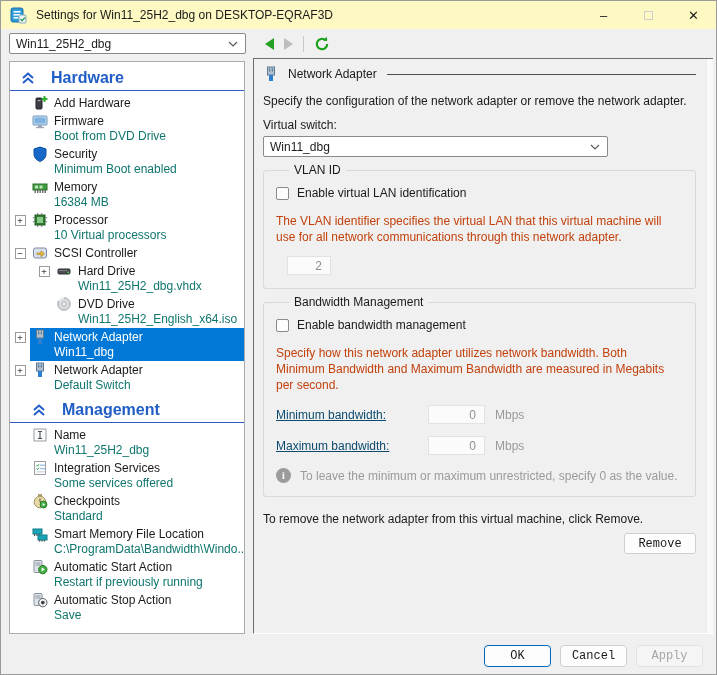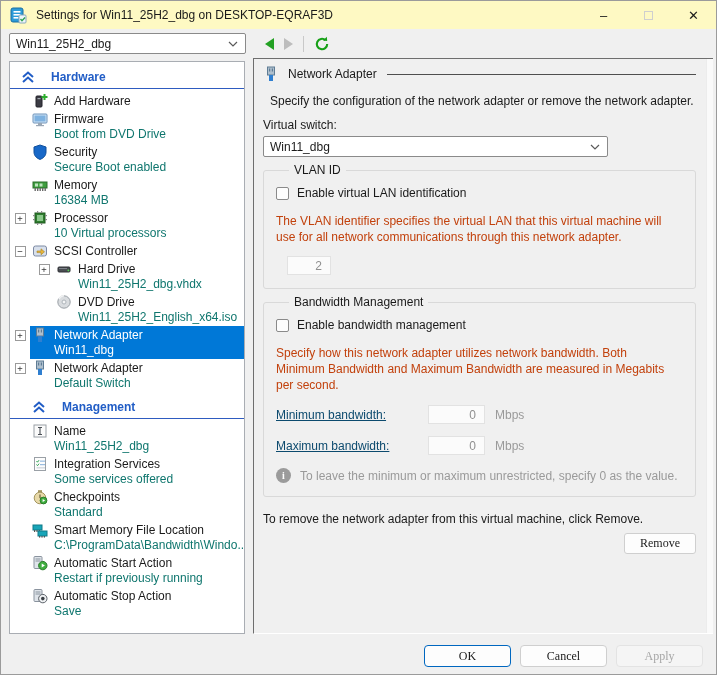--- a/index.html
+++ b/index.html
@@ -23,64 +23,64 @@
   #vm-combo .val { flex:1; padding-left:6px; font-size:12px; }
   .chev { width:10px; height:6px; margin-right:7px; }
   .navs { display:flex; align-items:center; margin-left:19px; gap:10px; }
   .tri-left { width:0; height:0; border-top:6px solid transparent; border-bottom:6px solid transparent; border-right:9px solid #23a123; }
   .tri-right { width:0; height:0; border-top:6px solid transparent; border-bottom:6px solid transparent; border-left:9px solid #bdbdbd; }
   .tb-sep { width:1px; height:16px; background:#c9c9c9; }
   
   #sidebar { position:absolute; left:8px; top:60px; width:236px; height:573px; background:#fff; border:1px solid #a9adb3; overflow:hidden; padding-top:5px; }
   .sec-head { display:flex; align-items:center; padding:2px 4px 3px 10px; border-bottom:1px solid #2e5bc0; margin-bottom:3px; }
   .sec-head + * { margin-top:2px; }
-  .sec-head .sh-label { color:#215dc6; font-weight:bold; font-size:12px; margin-left:9px; }
+  .sec-head .sh-label { color:#215dc6; font-weight:bold; font-size:16px; margin-left:9px; }
   .titem { display:flex; align-items:flex-start; }
   .exp-col { width:20px; flex:0 0 auto; display:flex; justify-content:center; padding-top:4px; }
   .expander { width:11px; height:11px; border:1px solid #9a9a9a; background:#fff; font-size:9px; line-height:9px; text-align:center; color:#3c3c3c; font-family:"DejaVu Sans Mono", monospace; }
   .t-content { flex:1; padding:1px 0 1px 2px; }
   .t-line1 { display:flex; align-items:center; min-height:16px; }
   .t-icon { width:16px; height:16px; margin-right:6px; flex:0 0 auto; }
   .t-label { font-size:12px; color:#1a1a1a; white-space:nowrap; }
   .t-sub { font-size:12px; color:#0f766e; padding-left:22px; min-height:15px; white-space:nowrap; }
   .titem.ind { margin-left:24px; }
   .t-content.sel { background:#0078d7; }
   .t-content.sel .t-label, .t-content.sel .t-sub { color:#fff; }
   
   #pane { position:absolute; left:252px; top:57px; width:460px; height:576px; background:#f0f0f0;
           border-left:1px solid #6e6e6e; border-top:1px solid #6e6e6e; border-bottom:1px solid #ffffff; }
   #pane-scroll { position:absolute; right:0; top:0; bottom:0; width:7px; background:#fafafa; border-left:1px solid #ececec; }
   #pane-content { padding:7px 17px 0 9px; }
   .pane-head { display:flex; align-items:center; }
   .pane-head .ph-label { margin-left:9px; font-size:12px; }
   .pane-head .rule { flex:1; height:1px; background:#4f4f4f; margin-left:10px; }
-  .intro { margin-top:12px;margin-left:7px; }
+  .intro { margin-top:12px; }
   .vs-label { margin-top:10px; }
   #vswitch-combo { margin-top:4px; width:345px; height:21px; background:#fff; border:1px solid #8a8a8a; border-radius:2px; display:flex; align-items:center; }
   #vswitch-combo .val { flex:1; padding-left:6px; }
   .groupbox { position:relative; border:1px solid #d9d9d9; border-radius:3px; margin-top:13px; padding:15px 12px 13px 12px; }
   .gb-title { position:absolute; top:-8px; left:9px; background:#f0f0f0; padding:0 5px; font-size:12px; color:#1a1a1a;margin-left:16px; }
   .cb-row { display:flex; align-items:center; }
   .checkbox { width:13px; height:13px; background:#fdfdfd; border:1px solid #8a8a8a; border-radius:2px; margin-right:8px; flex:0 0 auto; }
   .gb-desc { margin-top:13px; color:#c2410c; line-height:16px; padding-right:6px; }
   .vlan-input { margin-top:11px; margin-left:11px; width:44px; height:19px; background:#fbfbfb; border:1px solid #e2e2e2; color:#8f8f8f; text-align:right; padding:2px 8px 0 0; }
   .bw-row { display:flex; align-items:center; margin-top:12px; }
   .bw-label { width:152px; color:#0c4a6e;text-decoration:underline; }
   .bw-input { width:57px; height:19px; background:#fbfbfb; border:1px solid #e2e2e2; color:#8f8f8f; text-align:right; padding:2px 8px 0 0; }
   .bw-unit { margin-left:10px; color:#9a9a9a; }
   .note-row { display:flex; align-items:center; margin-top:13px; }
   .info-icon { width:15px; height:15px; border-radius:50%; background:#9b9b9b; color:#fff; font-size:10px; font-weight:bold; display:flex; align-items:center; justify-content:center; flex:0 0 auto; font-family:"Liberation Serif", serif; }
   .note-text { margin-left:9px; color:#9a9a9a; }
   .remove-text { margin-top:15px; }
   .remove-row { display:flex; justify-content:flex-end; margin-top:7px; }
-  .btn { height:21px; background:#fdfdfd; border:1px solid #cfcfcf; border-radius:3px; font-size:12px; color:#1a1a1a; display:flex; align-items:center; justify-content:center; font-family:Liberation Serif, serif; }
+  .btn { height:21px; background:#fdfdfd; border:1px solid #cfcfcf; border-radius:3px; font-size:12px; color:#1a1a1a; display:flex; align-items:center; justify-content:center; font-family:Liberation Mono, monospace; }
   #remove-btn { width:72px; }
   
   #footer { position:absolute; right:13px; bottom:7px; display:flex; gap:9px; }
-  #footer .btn { width:87px; height:22px; border-radius:4px; }
+  #footer .btn { width:67px; height:22px; border-radius:4px; }
   #ok-btn { border:1px solid #0067c0; }
   #apply-btn { background:#f5f5f5; border:1px solid #e3e3e3; color:#a6a6a6; }
 </style>
 </head>
 <body>
 
 <div id="window">
 
   <div id="titlebar">
     <svg class="app-icon" viewBox="0 0 17 17">
@@ -162,21 +162,21 @@
       </div>
       <div class="titem">
         <div class="exp-col"></div>
         <div class="t-content">
           <div class="t-line1">
             <svg viewBox="0 0 16 16" class="t-icon">
               <path d="M8 1 L14 3 V8 C14 12 11 14.4 8 15.4 C5 14.4 2 12 2 8 V3 Z" fill="#1868c8" stroke="#0f4f9c"></path>
             </svg>
             <span class="t-label">Security</span>
           </div>
-          <div class="t-sub">Secure Boot enabled</div>
+          <div class="t-sub">Minimum Boot enabled</div>
         </div>
       </div>
       <div class="titem">
         <div class="exp-col"></div>
         <div class="t-content">
           <div class="t-line1">
             <svg viewBox="0 0 16 16" class="t-icon">
               <rect x="1" y="5" width="14" height="6" fill="#3f9e3f" stroke="#2a6e2a"></rect>
               <rect x="2.5" y="11" width="1.4" height="3" fill="#6a6a6a"></rect>
               <rect x="5" y="11" width="1.4" height="3" fill="#6a6a6a"></rect>

